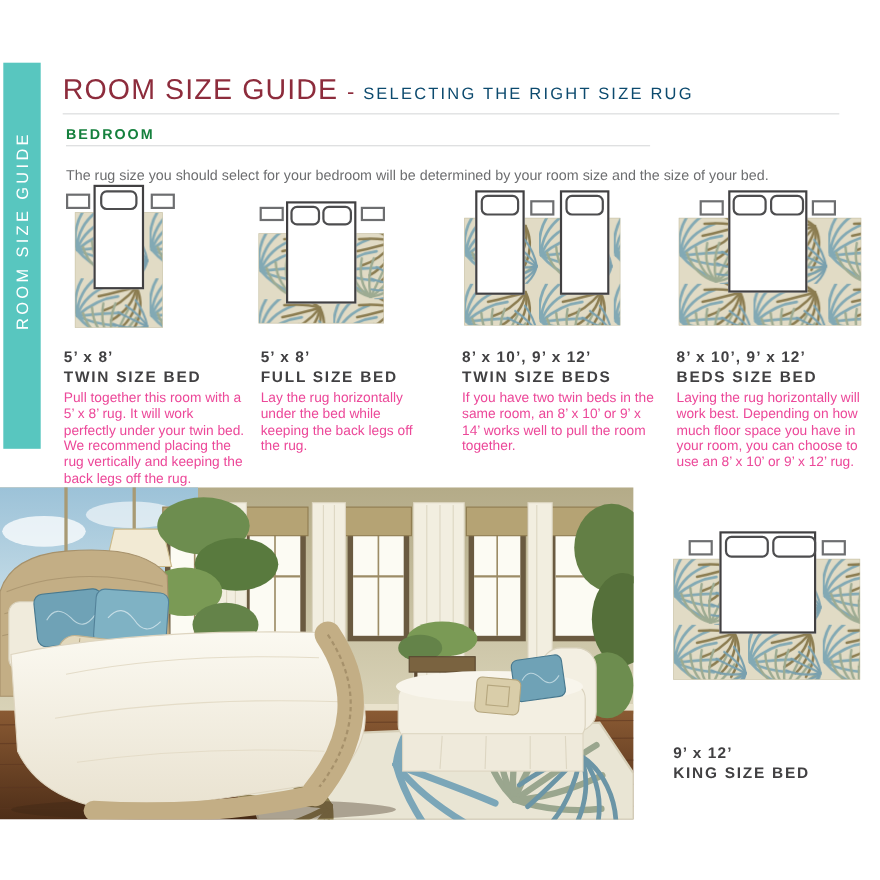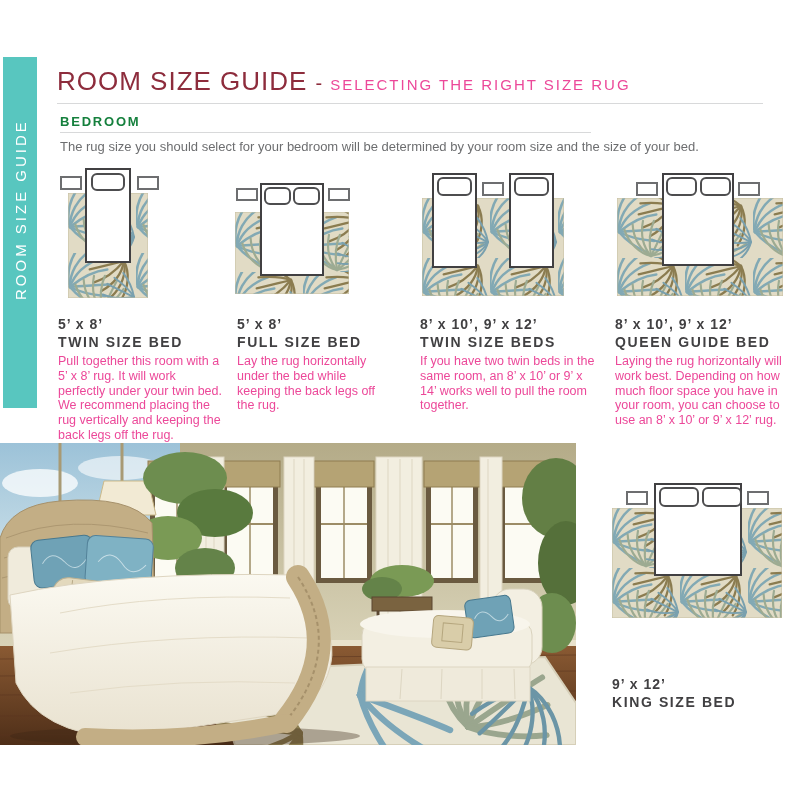--- a/index.html
+++ b/index.html
@@ -8,27 +8,27 @@
 
   
   .side-tab{position:absolute;left:3px;top:57px;width:34px;height:351px;background:#58c6bf;}
   .side-tab-label{position:absolute;left:9px;top:243px;transform:rotate(-90deg);transform-origin:0 0;
     white-space:nowrap;color:#ffffff;font-size:15px;letter-spacing:3px;font-weight:400;}
 
   
   .header{position:absolute;left:57px;top:66px;width:706px;display:flex;align-items:baseline;gap:8px;}
   .header .title{color:#8d2c3c;font-size:26px;letter-spacing:1px;font-weight:400;}
   .header .dash{color:#8d2c3c;font-size:20px;}
-  .header .subtitle{color:#ec4899;font-size:15px;letter-spacing:2px;font-weight:400;text-align:right;}
+  .header .subtitle{color:#0c4a6e;font-size:15px;letter-spacing:2px;font-weight:400;text-align:right;}
   .header-rule{position:absolute;left:57px;top:103px;width:706px;height:1px;background:#d8d9da;}
 
   
   .section-heading{position:absolute;left:60px;top:114px;color:#15803d;font-size:13px;font-weight:bold;letter-spacing:1.8px;}
   .section-rule{position:absolute;left:60px;top:132px;width:531px;height:1px;background:#d8d9da;}
-  .section-intro{position:absolute;left:60px;top:139px;width:700px;color:#6d6e70;font-size:13px;}
+  .section-intro{position:absolute;left:60px;top:152px;width:700px;color:#6d6e70;font-size:13px;}
 
   
   .rug{position:absolute;z-index:1;}
   .furn{position:absolute;z-index:2;background:#ffffff;border:2px solid #4d4d4f;box-sizing:border-box;}
   .bed{border-color:#414042;}
   .pillow{border-radius:6px;}
   .nightstand{border-color:#6d6e70;}
 
   
   .rug-1{left:68px;top:193px;width:80px;height:105px;}
@@ -194,21 +194,21 @@
     <div class="bedname">FULL SIZE BED</div>
     <div class="desc">Lay the rug horizontally under the bed while keeping the back legs off the rug.</div>
   </div>
   <div class="guide-text gt-3">
     <div class="size">8’ x 10’, 9’ x 12’</div>
     <div class="bedname">TWIN SIZE BEDS</div>
     <div class="desc">If you have two twin beds in the same room, an 8’ x 10’ or 9’ x 14’ works well to pull the room together.</div>
   </div>
   <div class="guide-text gt-4">
     <div class="size">8’ x 10’, 9’ x 12’</div>
-    <div class="bedname">QUEEN GUIDE BED</div>
+    <div class="bedname">BEDS SIZE BED</div>
     <div class="desc">Laying the rug horizontally will work best. Depending on how much floor space you have in your room, you can choose to use an 8’ x 10’ or 9’ x 12’ rug.</div>
   </div>
   <div class="guide-text gt-5">
     <div class="size">9’ x 12’</div>
     <div class="bedname">KING SIZE BED</div>
   </div>
 
   <svg class="photo" viewBox="0 0 576 302">
 
     <rect x="0" y="0" width="576" height="206" fill="url(#wallGrad)"></rect>

